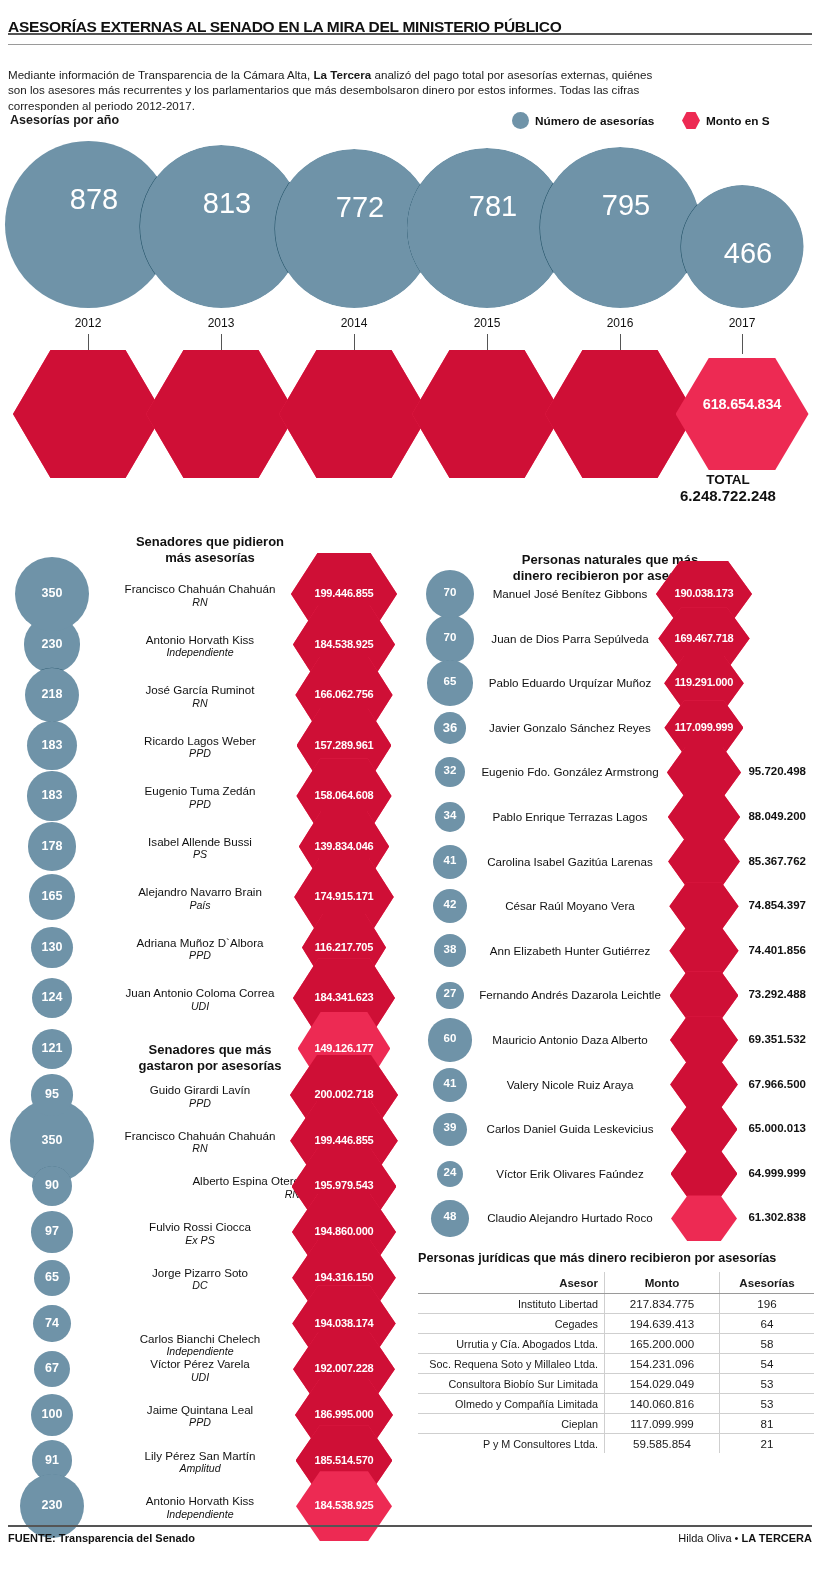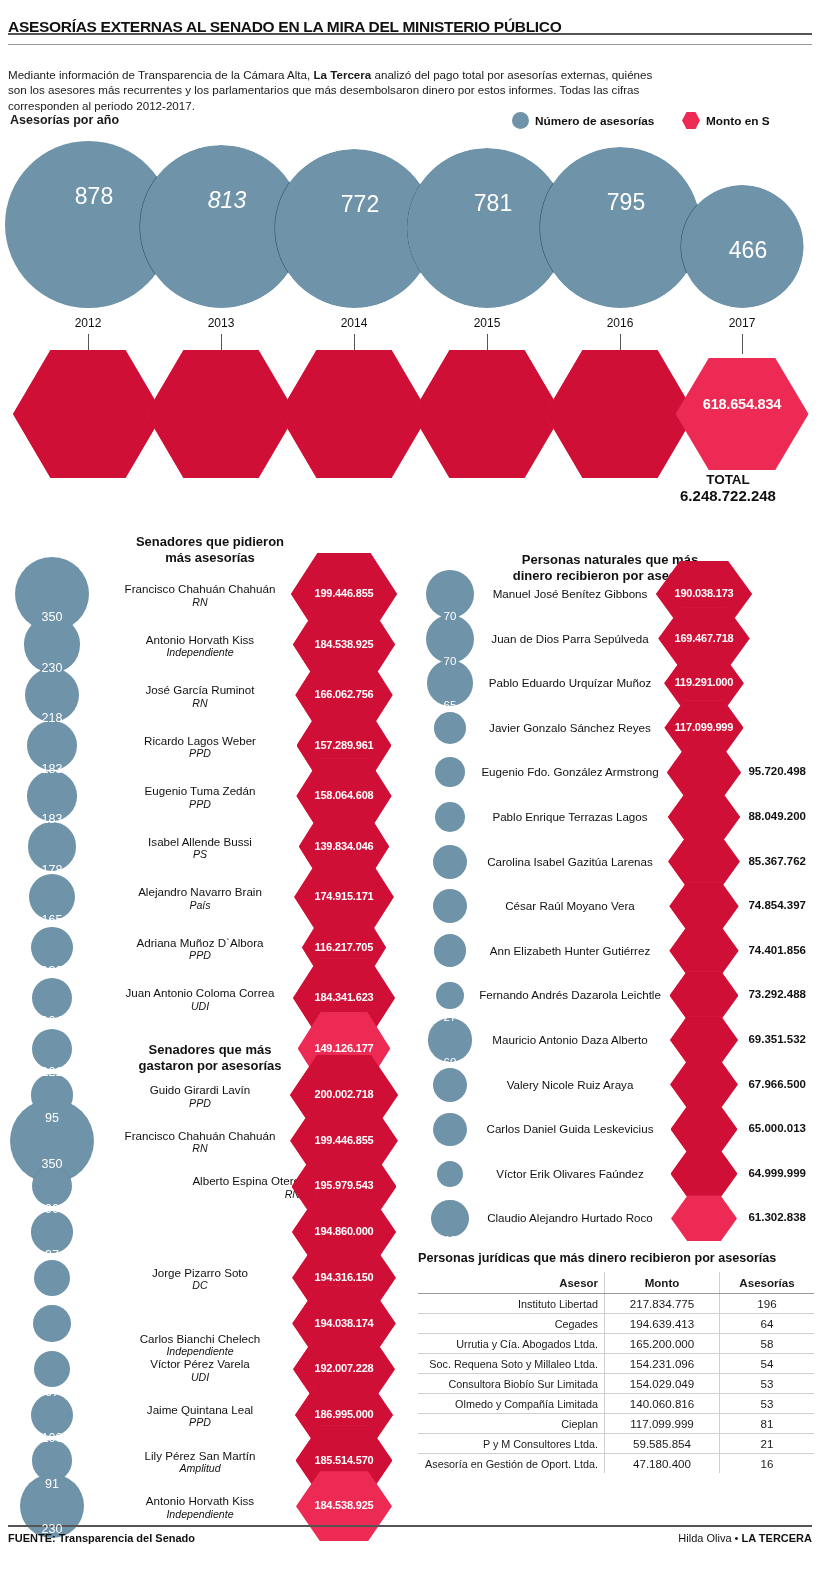--- a/index.html
+++ b/index.html
@@ -23,40 +23,40 @@
   #legend-circle-wrap{left:512px;}
   #legend-hex-wrap{left:682px;}
   .legend .swatch{display:inline-block;vertical-align:-4px;margin-right:6px;}
   .lg-circle{width:17px;height:17px;border-radius:50%;background:#6f93a8;}
   .lg-hex{width:18px;height:17px;background:#ed2a53;clip-path:polygon(25% 0,75% 0,100% 50%,75% 100%,25% 100%,0 50%);}
 
   
   #year-circles{position:absolute;left:0;top:136px;width:820px;height:180px;}
   .ycircle{position:absolute;border-radius:50%;background:#6f93a8;}
   .ycircle-dark{position:absolute;border-radius:50%;background:#1f4e63;}
-  .ylabel-num{position:absolute;color:#ffffff;font-size:23px;font-weight:300;text-align:center;}
+  .ylabel-num{position:absolute;color:#ffffff;font-size:29px;font-weight:300;text-align:center;}
   .year-tick{position:absolute;width:1px;background:#555;}
   .year-name{position:absolute;font-size:12px;text-align:center;color:#111;}
 
   
   #year-hexes{position:absolute;left:0;top:350px;width:820px;height:135px;}
   .yhex{position:absolute;background:#ed2a53;clip-path:polygon(25% 0,75% 0,100% 50%,75% 100%,25% 100%,0 50%);}
   .yhex-dark{background:#cf0f36;}
   .yhex-val{position:absolute;color:#fff;font-size:14.5px;font-weight:bold;text-align:center;letter-spacing:-0.2px;}
   #total-label{position:absolute;left:640px;top:472px;width:176px;text-align:center;font-size:13.5px;font-weight:bold;color:#111;}
   #total-value{position:absolute;left:640px;top:487px;width:176px;text-align:center;font-size:15px;font-weight:bold;color:#111;}
 
   
   .list-title{position:absolute;font-size:13px;font-weight:bold;text-align:center;line-height:16px;color:#111;}
   .rowname{position:absolute;text-align:center;font-size:11.6px;line-height:13.6px;color:#111;}
   .rowname .party{display:block;font-style:italic;font-size:10.6px;}
 
   .bub{position:absolute;border-radius:50%;background:#6f93a8;}
   .bub-dark{position:absolute;border-radius:50%;background:#1f4e63;}
-  .bub-num{position:absolute;color:#fff;font-weight:normal;text-align:center;margin-top:24px;}
+  .bub-num{position:absolute;color:#fff;font-weight:bold;text-align:center;}
 
   .hx{position:absolute;background:#ed2a53;clip-path:polygon(25% 0,75% 0,100% 50%,75% 100%,25% 100%,0 50%);}
   .hx-dark{background:#cf0f36;}
   .hx-val{position:absolute;color:#fff;font-size:11px;font-weight:bold;text-align:center;letter-spacing:-0.2px;}
   .hx-val-out{position:absolute;color:#111;font-size:11.5px;font-weight:bold;text-align:right;}
 
   
   #table-title{position:absolute;left:418px;top:1251px;width:396px;font-size:12.6px;font-weight:bold;color:#111;}
   #jur-table{position:absolute;left:418px;top:1272px;width:396px;border-collapse:collapse;font-size:10.8px;}
   #jur-table th{font-weight:bold;font-size:11.4px;padding:4px 6px;border-bottom:1px solid #9a9a9a;}
@@ -91,21 +91,21 @@
     <span class="swatch lg-hex"></span><span>Monto en S</span>
   </div>
 
   <div id="year-circles">
       <div class="ycircle" style="left: 4.5px; top: 5px; width: 167px; height: 167px;"></div>
       <div class="ylabel-num" style="left: 49px; top: 47px; width: 90px;">878</div>
       <div class="year-name" style="left: 48px; top: 180px; width: 80px;">2012</div>
       <div class="year-tick" style="left: 88px; top: 198px; height: 20px;"></div>
       <div class="ycircle-dark" style="left: 4.5px; top: 5px; width: 167px; height: 167px; clip-path: circle(81.5px at 216.5px 85.5px);"></div>
       <div class="ycircle" style="left: 139.5px; top: 9px; width: 163px; height: 163px; clip-path: circle(81.5px at 81.5px 81.5px);"></div>
-      <div class="ylabel-num" style="left: 182px; top: 51px; width: 90px; font-style: italic;">813</div>
+      <div class="ylabel-num" style="left: 182px; top: 51px; width: 90px;">813</div>
       <div class="year-name" style="left: 181px; top: 180px; width: 80px;">2013</div>
       <div class="year-tick" style="left: 221px; top: 198px; height: 20px;"></div>
       <div class="ycircle-dark" style="left: 139.5px; top: 9px; width: 163px; height: 163px; clip-path: circle(79.5px at 214.5px 83.5px);"></div>
       <div class="ycircle" style="left: 274.5px; top: 13px; width: 159px; height: 159px; clip-path: circle(79.5px at 79.5px 79.5px);"></div>
       <div class="ylabel-num" style="left: 315px; top: 55px; width: 90px;">772</div>
       <div class="year-name" style="left: 314px; top: 180px; width: 80px;">2014</div>
       <div class="year-tick" style="left: 354px; top: 198px; height: 20px;"></div>
       <div class="ycircle-dark" style="left: 274.5px; top: 13px; width: 159px; height: 159px; clip-path: circle(80px at 212.5px 79px);"></div>
       <div class="ycircle" style="left: 407px; top: 12px; width: 160px; height: 160px; clip-path: circle(80px at 80px 80px);"></div>
       <div class="ylabel-num" style="left: 448px; top: 54px; width: 90px;">781</div>
@@ -241,20 +241,21 @@
       <div class="bub-num" style="left: 12px; top: 1406.9px; width: 80px; font-size: 12.5px; z-index: 5;">100</div>
       <div class="bub-dark" style="left: 31.0526px; top: 1393.95px; width: 41.8947px; height: 41.8947px; clip-path: circle(20.1895px at 20.9474px 66.6474px);"></div>
       <div class="bub" style="left: 31.8105px; top: 1440.41px; width: 40.3789px; height: 40.3789px; z-index: 0;"></div>
       <div class="bub-num" style="left: 12px; top: 1452.6px; width: 80px; font-size: 12.5px; z-index: 5;">91</div>
       <div class="bub-dark" style="left: 31.8105px; top: 1440.41px; width: 40.3789px; height: 40.3789px; clip-path: circle(31.8947px at 20.1895px 65.8895px);"></div>
       <div class="bub" style="left: 20.1053px; top: 1474.41px; width: 63.7895px; height: 63.7895px; z-index: 0;"></div>
       <div class="bub-num" style="left: 12px; top: 1498.3px; width: 80px; font-size: 12.5px; z-index: 5;">230</div>
       <div class="rowname" style="left: 100px; width: 200px; top: 1083px;"><span>Guido Girardi Lavín</span><span class="party">PPD</span></div>
       <div class="rowname" style="left: 100px; width: 200px; top: 1128.7px;"><span>Francisco Chahuán Chahuán</span><span class="party">RN</span></div>
       <div class="rowname" style="left: 100px; width: 200px; top: 1174.4px; text-align: right;"><span>Alberto Espina Otero</span><span class="party">RN</span></div>
+      <div class="rowname" style="left: 100px; width: 200px; top: 1220.1px;"><span>Fulvio Rossi Ciocca</span><span class="party">Ex PS</span></div>
       <div class="rowname" style="left: 100px; width: 200px; top: 1265.8px;"><span>Jorge Pizarro Soto</span><span class="party">DC</span></div>
       <div class="rowname" style="left: 100px; width: 200px; top: 1311.5px; margin-top: 20px;"><span>Carlos Bianchi Chelech</span><span class="party">Independiente</span></div>
       <div class="rowname" style="left: 100px; width: 200px; top: 1357.2px;"><span>Víctor Pérez Varela</span><span class="party">UDI</span></div>
       <div class="rowname" style="left: 100px; width: 200px; top: 1402.9px;"><span>Jaime Quintana Leal</span><span class="party">PPD</span></div>
       <div class="rowname" style="left: 100px; width: 200px; top: 1448.6px;"><span>Lily Pérez San Martín</span><span class="party">Amplitud</span></div>
       <div class="rowname" style="left: 100px; width: 200px; top: 1494.3px;"><span>Antonio Horvath Kiss</span><span class="party">Independiente</span></div>
       <div class="hx" style="left: 290px; top: 1055px; width: 108px; height: 80px;"></div>
       <div class="hx-val" style="left: 289px; width: 110px; top: 1088px; z-index: 5;">200.002.718</div>
       <div class="hx hx-dark" style="left: 290px; top: 1055px; width: 108px; height: 80px;"></div>
       <div class="hx" style="left: 290.216px; top: 1100.88px; width: 107.569px; height: 79.6405px;"></div>
@@ -434,25 +435,20 @@
         <tr>
           <td class="c-asesor">Cieplan</td>
           <td class="c-monto">117.099.999</td>
           <td class="c-ases">81</td>
         </tr>
         <tr>
           <td class="c-asesor">P y M Consultores Ltda.</td>
           <td class="c-monto">59.585.854</td>
           <td class="c-ases">21</td>
         </tr>
-        <tr>
-          <td class="c-asesor">Asesoría en Gestión de Oport. Ltda.</td>
-          <td class="c-monto">47.180.400</td>
-          <td class="c-ases">16</td>
-        </tr>
       </tbody>
   </table>
 
   <div id="source">FUENTE: Transparencia del Senado</div>
   <div class="rule" id="rule-bottom"></div>
   <div id="credit"><span>Hilda Oliva • </span><b>LA TERCERA</b></div>
 
 </div>
 
 </body></html>

